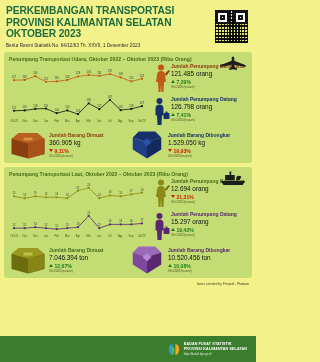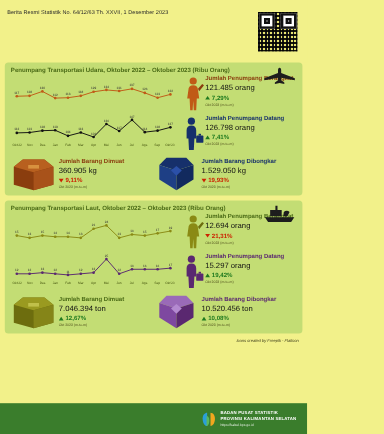--- a/index.html
+++ b/index.html
@@ -155,20 +155,21 @@
   .bps-logo { width: 14px; height: 15px; margin-right: 3px; }
   .bps-logo svg { width: 100%; height: 100%; display: block; }
   .bps-text { color: #fff; }
   .bps-l1 { font-size: 3.6px; font-weight: bold; line-height: 4.4px; letter-spacing: 0.15px; }
   .bps-l2 { font-size: 2.8px; opacity: .85; margin-top: 1px; }
 </style>
 </head>
 <body>
 
 <div class="header">
+  <div class="title">PERKEMBANGAN TRANSPORTASI PROVINSI KALIMANTAN SELATAN OKTOBER 2023</div>
   <div class="subtitle">Berita Resmi Statistik No. 64/12/63 Th. XXVII, 1 Desember 2023</div>
   <div class="qr"></div>
 </div>
 
 <div class="section">
   <div class="sec-title">Penumpang Transportasi Udara, Oktober 2022 – Oktober 2023 (Ribu Orang)</div>
   <div class="mode-icon">
     <svg viewBox="0 0 64 34">
         <path fill="currentColor" d="M32 2c-2 0-3 2-3 5v5L3 22v4l26-5v5l-6 4v3l9-2 9 2v-3l-6-4v-5l26 5v-4L35 12V7c0-3-1-5-3-5z"></path>
       </svg>

